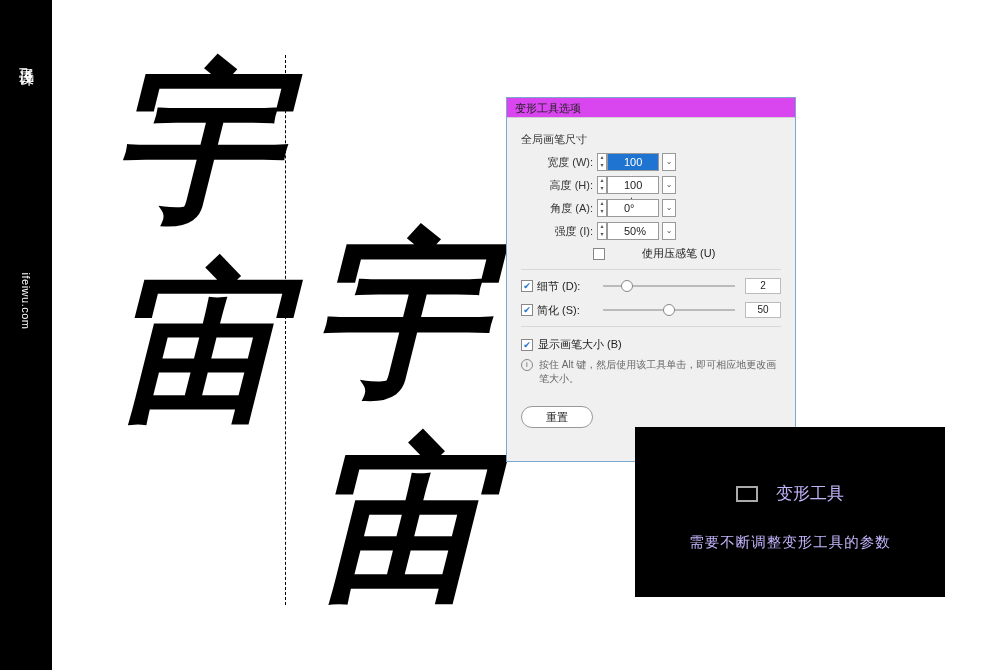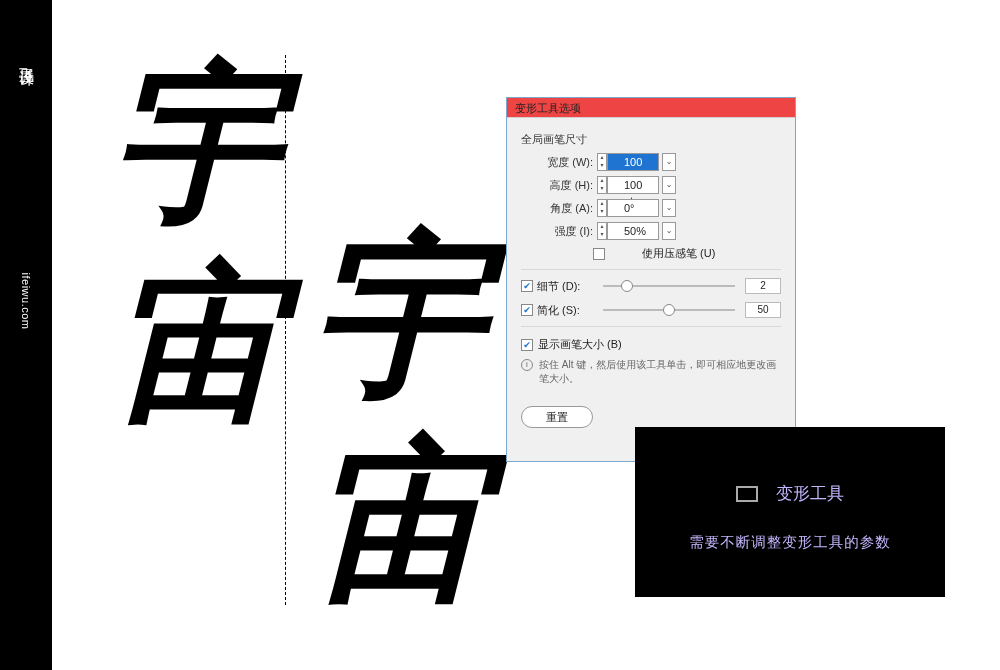--- a/index.html
+++ b/index.html
@@ -15,21 +15,21 @@
   .callig-a { left: 110px; top: 60px; }
   .callig-b { left: 310px; top: 230px; }
   .glyph { font-family: "STXingkai","KaiTi","STKaiti",serif; font-weight: 900; color: #000; line-height: 1; font-style: italic; }
   .glyph-a { font-size: 170px; }
   .glyph-b { font-size: 175px; }
 
   .vsep { position: absolute; left: 285px; top: 55px; width: 0; height: 550px; border-left: 1px dashed #000; }
 
   
   .dialog { position: absolute; left: 506px; top: 97px; width: 290px; height: 365px; border: 1px solid #7ba7ce; background: #f0f0f0; font-size: 11px; color: #222; }
-  .dialog-title { height: 20px; line-height: 20px; padding: 0 8px; font-size: 11px; background: #ef4444; border-bottom: 1px solid #d0d0d0; }
+  .dialog-title { height: 20px; line-height: 20px; padding: 0 8px; font-size: 11px; background: #d946ef; border-bottom: 1px solid #d0d0d0; }
   .dialog-body { padding: 10px 14px 0 14px; }
 
   .fieldset-label { font-size: 11px; color: #333; margin-bottom: 6px; margin-top: 4px; }
   .field-row { display: flex; align-items: center; margin-bottom: 5px; padding-left: 14px; }
   .field-label { width: 58px; text-align: right; font-size: 11px; color: #333; }
   .stepper-wrap { display: flex; align-items: center; margin-left: 4px; }
   .stepper { width: 10px; height: 18px; border: 1px solid #999; background: #fff; display: flex; flex-direction: column; font-size: 6px; line-height: 7px; text-align: center; color: #555; }
   .stepper span { flex: 1; }
   .val-input { width: 52px; height: 18px; border: 1px solid #999; background: #fff; font-size: 11px; padding: 0 16px; line-height: 16px; margin-right: 3px; }
   .val-input.selected { background: #1e74d0; color: #fff; }

